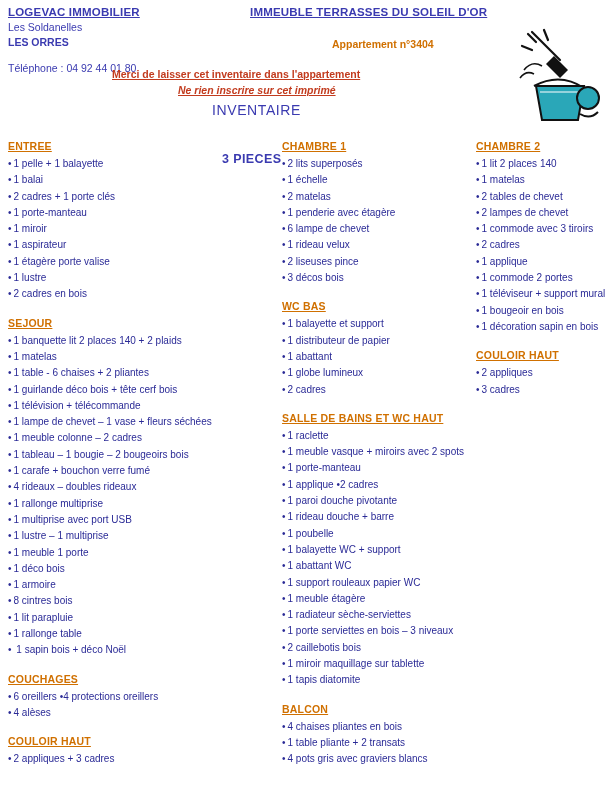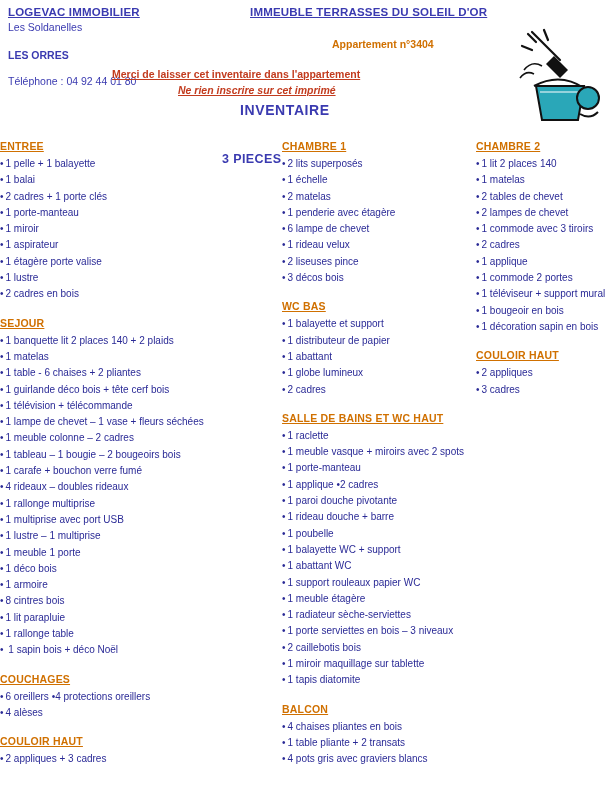--- a/index.html
+++ b/index.html
@@ -14,21 +14,21 @@
   .page { position:relative; width:612px; height:602px; padding:0; box-sizing:border-box; }
 
   
   .hdr { position:relative; height:130px; }
   .agency { position:absolute; left:8px; top:6px; }
   .agency-name {
     font-size:11.5px; color:#3a3ab0; font-weight:bold;
     text-decoration:underline; letter-spacing:.2px;
   }
   .agency-l2 { font-size:10.5px; color:#3a3ab0; margin-top:3px; }
-  .agency-l3 { font-size:10.5px; color:#3a3ab0; margin-top:16px; font-weight:bold; }
+  .agency-l3 { font-size:10.5px; color:#3a3ab0; margin-top:3px; font-weight:bold; }
   .agency-l4 { font-size:10.5px; color:#3a3ab0; margin-top:14px; font-weight:normal; }
 
   .bldg {
     position:absolute; left:250px; top:6px;
     font-size:11.5px; font-weight:bold; color:#3a3ab0;
     text-decoration:underline; letter-spacing:.2px;
   }
   .appt {
     position:absolute; left:332px; top:38px;
     font-size:10.5px; font-weight:bold; color:#d07000;
@@ -38,37 +38,37 @@
     font-size:10.5px; font-weight:bold; color:#c23b1e;
     text-decoration:underline;
   }
   .notice2 {
     position:absolute; left:178px; top:84px;
     font-size:10.5px; font-weight:bold; color:#c23b1e;
     font-style:italic; text-decoration:underline;
   }
   .title1 {
     position:absolute; left:212px; top:102px;
-    font-size:14px; font-weight:bold; color:#3a3ab0; letter-spacing:.6px;margin-left:28px;
+    font-size:14px; font-weight:normal; color:#3a3ab0; letter-spacing:.6px;
   }
   .title2 {
     position:absolute; left:222px; top:120px;
     font-size:12.5px; font-weight:bold; color:#3a3ab0; letter-spacing:.4px;margin-top:32px;
   }
 
   
   .logo { position:absolute; right:6px; top:26px; width:92px; height:100px; }
 
   
   .cols {
     position:absolute; left:0; top:140px; width:612px;
     display:flex; align-items:flex-start;
   }
   .col { box-sizing:border-box; }
-  .col1 { width:272px; }
+  .col1 { width:272px; padding-left:8px; }
   .col2 { width:200px; padding-left:10px; }
   .col3 { width:140px; padding-left:4px; }
 
   .sec { margin-bottom:2px; }
   .sec + .sec { margin-top:14px; }
   .sec-h {
     font-size:10.5px; font-weight:bold; color:#d07000;
     text-decoration:underline; margin-bottom:4px;
     letter-spacing:.2px;
   }

